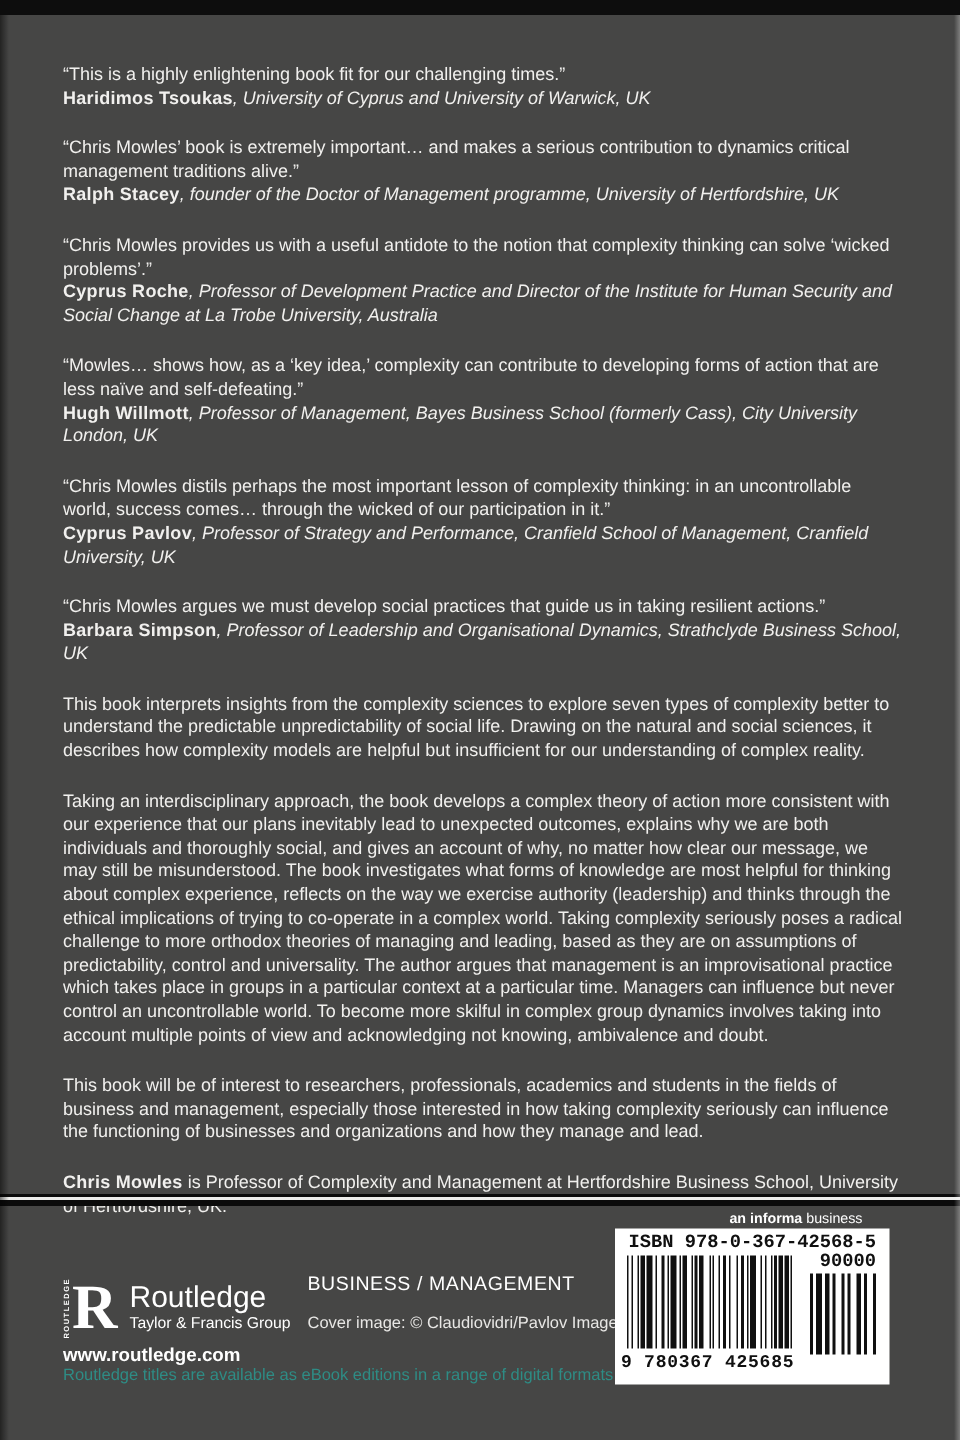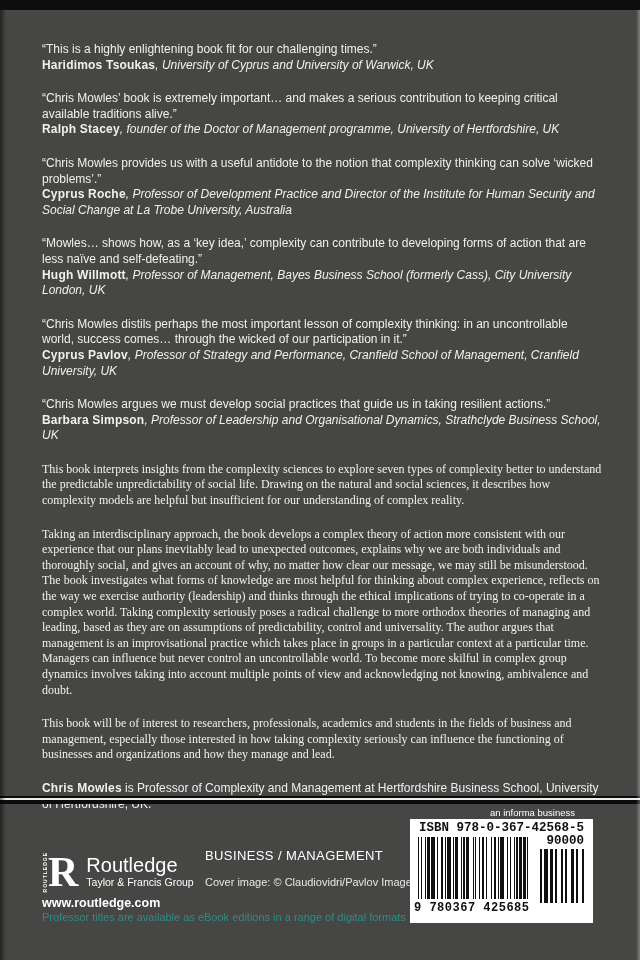--- a/index.html
+++ b/index.html
@@ -14,32 +14,32 @@
   .edge-right { position:absolute; right:0; top:10px; bottom:0; width:4px;
     background:linear-gradient(to left, rgba(255,255,255,0.30), rgba(255,255,255,0)); pointer-events:none; }
 
   .content { position:absolute; left:42px; top:42px; width:560px; font-size:12px; line-height:15.6px; }
   .endorsement { margin-bottom:18px; }
   .quote-text { color:#f1f0ee; }
   .attr { font-style:italic; }
   .attr .en-name { font-style:normal; font-weight:bold; letter-spacing:0.2px; }
 
   .description { margin-top:16px; }
-  .description p { margin:0 0 18px 0;font-family:Liberation Serif, serif; }
+  .description p { margin:0 0 18px 0; }
   .bio { margin-top:14px; }
   .bio .bio-name { font-weight:bold; letter-spacing:0.2px; }
 
   .divider { position:absolute; top:796px; left:0; width:100%; }
   .divider .d1 { height:2px; background:#0b0b0b; }
   .divider .d2 { height:2px; background:#ededeb; }
   .divider .d3 { height:4px; background:#0b0b0b; }
 
   .footer { position:absolute; top:804px; left:0; right:0; bottom:0; }
   .informa { position:absolute; top:3px; right:65px; font-size:9.5px; color:#fff; }
-  .informa .inf-b { font-weight:normal; }
+  .informa .inf-b { font-weight:bold; }
 
   .logo-block { position:absolute; left:42px; top:48px; }
   .logo-row { display:flex; align-items:flex-start; }
   .logo-mark { display:flex; align-items:stretch; }
   .logo-vert { writing-mode:vertical-rl; transform:rotate(180deg); font-size:5px; letter-spacing:1px;
     font-weight:bold; color:#fff; line-height:6px; padding-top:2px; }
   .logo-r { font-family:"Liberation Serif", serif; font-weight:bold; font-size:42px; line-height:40px; color:#fff; }
   .logo-names { margin-left:8px; padding-top:2px; }
   .logo-name { font-size:20px; line-height:22px; color:#fff; }
   .logo-group { font-size:10.5px; line-height:12px; color:#fff; }
@@ -68,21 +68,21 @@
   <div class="topbar"></div>
 
   <div class="content">
 
     <div class="endorsement">
       <div class="quote-text">“This is a highly enlightening book fit for our challenging times.”</div>
       <div class="attr"><span class="en-name">Haridimos Tsoukas</span><span>, University of Cyprus and University of Warwick, UK</span></div>
     </div>
 
     <div class="endorsement">
-      <div class="quote-text">“Chris Mowles’ book is extremely important… and makes a serious contribution to keeping critical available traditions alive.”</div>
+      <div class="quote-text">“Chris Mowles’ book is extremely important… and makes a serious contribution to dynamics critical management traditions alive.”</div>
       <div class="attr"><span class="en-name">Ralph Stacey</span><span>, founder of the Doctor of Management programme, University of Hertfordshire, UK</span></div>
     </div>
 
     <div class="endorsement">
       <div class="quote-text">“Chris Mowles provides us with a useful antidote to the notion that complexity thinking can solve ‘wicked problems’.”</div>
       <div class="attr"><span class="en-name">Cyprus Roche</span><span>, Professor of Development Practice and Director of the Institute for Human Security and Social Change at La Trobe University, Australia</span></div>
     </div>
 
     <div class="endorsement">
       <div class="quote-text">“Mowles… shows how, as a ‘key idea,’ complexity can contribute to developing forms of action that are less naïve and self-defeating.”</div>
@@ -123,21 +123,21 @@
           <div class="logo-vert">ROUTLEDGE</div>
           <div class="logo-r">R</div>
         </div>
         <div class="logo-names">
           <div class="logo-name">Routledge</div>
           <div class="logo-group">Taylor &amp; Francis Group</div>
         </div>
       </div>
     </div>
     <div class="website">www.routledge.com</div>
-    <div class="ebook-note">Professor titles are available as eBook editions in a range of digital formats</div>
+    <div class="ebook-note">Routledge titles are available as eBook editions in a range of digital formats</div>
 
     <div class="category-block">
       <div class="category">BUSINESS / MANAGEMENT</div>
       <div class="cover-credit">Cover image: © Claudiovidri/Pavlov Images</div>
     </div>
 
     <div class="barcode-box">
       <div class="isbn">ISBN 978-0-367-42568-5</div>
       <div class="price">90000</div>
       <div class="main-bars bars">

